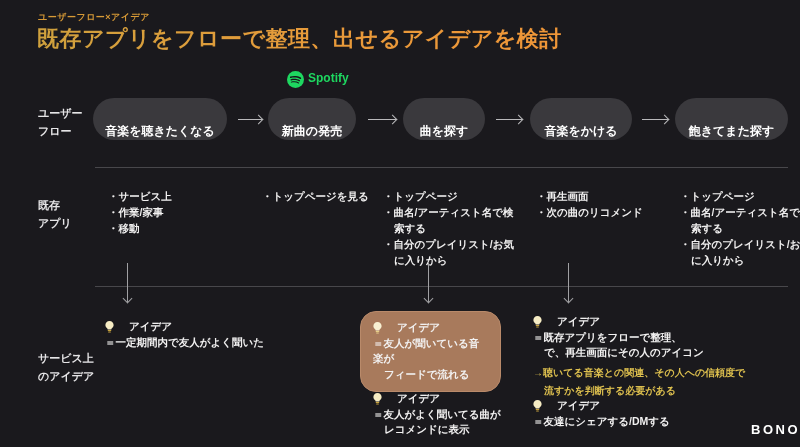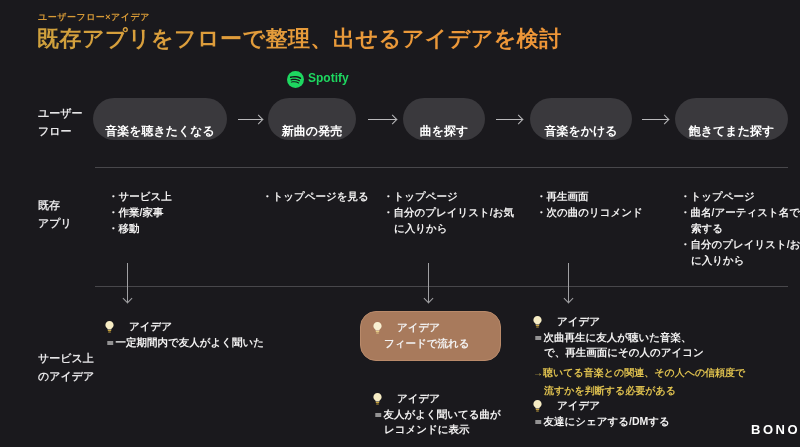--- a/index.html
+++ b/index.html
@@ -121,20 +121,21 @@
   <div class="col" style="left:108px;width:150px">
     <div class="li"><span>・</span><span>サービス上</span></div>
     <div class="li"><span>・</span><span>作業/家事</span></div>
     <div class="li"><span>・</span><span>移動</span></div>
   </div>
   <div class="col" style="left:262px;width:150px">
     <div class="li"><span>・</span><span>トップページを見る</span></div>
   </div>
   <div class="col" style="left:383px;width:134px">
     <div class="li"><span>・</span><span>トップページ</span></div>
+    <div class="li"><span>・</span><span>曲名/アーティスト名で検索する</span></div>
     <div class="li"><span>・</span><span>自分のプレイリスト/お気に入りから</span></div>
   </div>
   <div class="col" style="left:536px;width:150px">
     <div class="li"><span>・</span><span>再生画面</span></div>
     <div class="li"><span>・</span><span>次の曲のリコメンド</span></div>
   </div>
   <div class="col" style="left:680px;width:134px">
     <div class="li"><span>・</span><span>トップページ</span></div>
     <div class="li"><span>・</span><span>曲名/アーティスト名で検索する</span></div>
     <div class="li"><span>・</span><span>自分のプレイリスト/お気に入りから</span></div>
@@ -162,20 +163,21 @@
     <div class="ihead">
       <span class="bulb">
         <svg width="9" height="12" viewBox="0 0 9 12">
             <path d="M4.5 0C2 0 .4 1.9.4 4c0 1.4.7 2.4 1.5 3.1.5.4.8.9.8 1.4h3.6c0-.5.3-1 .8-1.4C7.9 6.4 8.6 5.4 8.6 4 8.6 1.9 7 0 4.5 0z" fill="#f8f0d2"></path>
             <rect x="2.7" y="9" width="3.6" height="1.1" rx=".4" fill="#e7cf8a"></rect>
             <rect x="3.1" y="10.6" width="2.8" height="1" rx=".5" fill="#e7cf8a"></rect>
           </svg>
       </span>
       <span>アイデア</span>
     </div>
+    <div class="iline">＝友人が聞いている音楽が</div>
     <div class="iline ind">フィードで流れる</div>
   </div>
 
   <div class="idea" style="left:373px;top:391px;width:190px">
     <div class="ihead">
       <span class="bulb">
         <svg width="9" height="12" viewBox="0 0 9 12">
             <path d="M4.5 0C2 0 .4 1.9.4 4c0 1.4.7 2.4 1.5 3.1.5.4.8.9.8 1.4h3.6c0-.5.3-1 .8-1.4C7.9 6.4 8.6 5.4 8.6 4 8.6 1.9 7 0 4.5 0z" fill="#f6ecc4"></path>
             <rect x="2.7" y="9" width="3.6" height="1.1" rx=".4" fill="#c9a43f"></rect>
             <rect x="3.1" y="10.6" width="2.8" height="1" rx=".5" fill="#c9a43f"></rect>
@@ -191,21 +193,21 @@
     <div class="ihead">
       <span class="bulb">
         <svg width="9" height="12" viewBox="0 0 9 12">
             <path d="M4.5 0C2 0 .4 1.9.4 4c0 1.4.7 2.4 1.5 3.1.5.4.8.9.8 1.4h3.6c0-.5.3-1 .8-1.4C7.9 6.4 8.6 5.4 8.6 4 8.6 1.9 7 0 4.5 0z" fill="#f6ecc4"></path>
             <rect x="2.7" y="9" width="3.6" height="1.1" rx=".4" fill="#c9a43f"></rect>
             <rect x="3.1" y="10.6" width="2.8" height="1" rx=".5" fill="#c9a43f"></rect>
           </svg>
       </span>
       <span>アイデア</span>
     </div>
-    <div class="iline">＝次曲再生に友人が聴いた音楽、</div>
+    <div class="iline">＝既存アプリをフローで整理、</div>
     <div class="iline ind">で、再生画面にその人のアイコン</div>
     <div class="note first">→聴いてる音楽との関連、その人への信頼度で</div>
     <div class="note ind">流すかを判断する必要がある</div>
   </div>
 
   <div class="idea" style="left:533px;top:398px;width:220px">
     <div class="ihead">
       <span class="bulb">
         <svg width="9" height="12" viewBox="0 0 9 12">
             <path d="M4.5 0C2 0 .4 1.9.4 4c0 1.4.7 2.4 1.5 3.1.5.4.8.9.8 1.4h3.6c0-.5.3-1 .8-1.4C7.9 6.4 8.6 5.4 8.6 4 8.6 1.9 7 0 4.5 0z" fill="#f6ecc4"></path>

